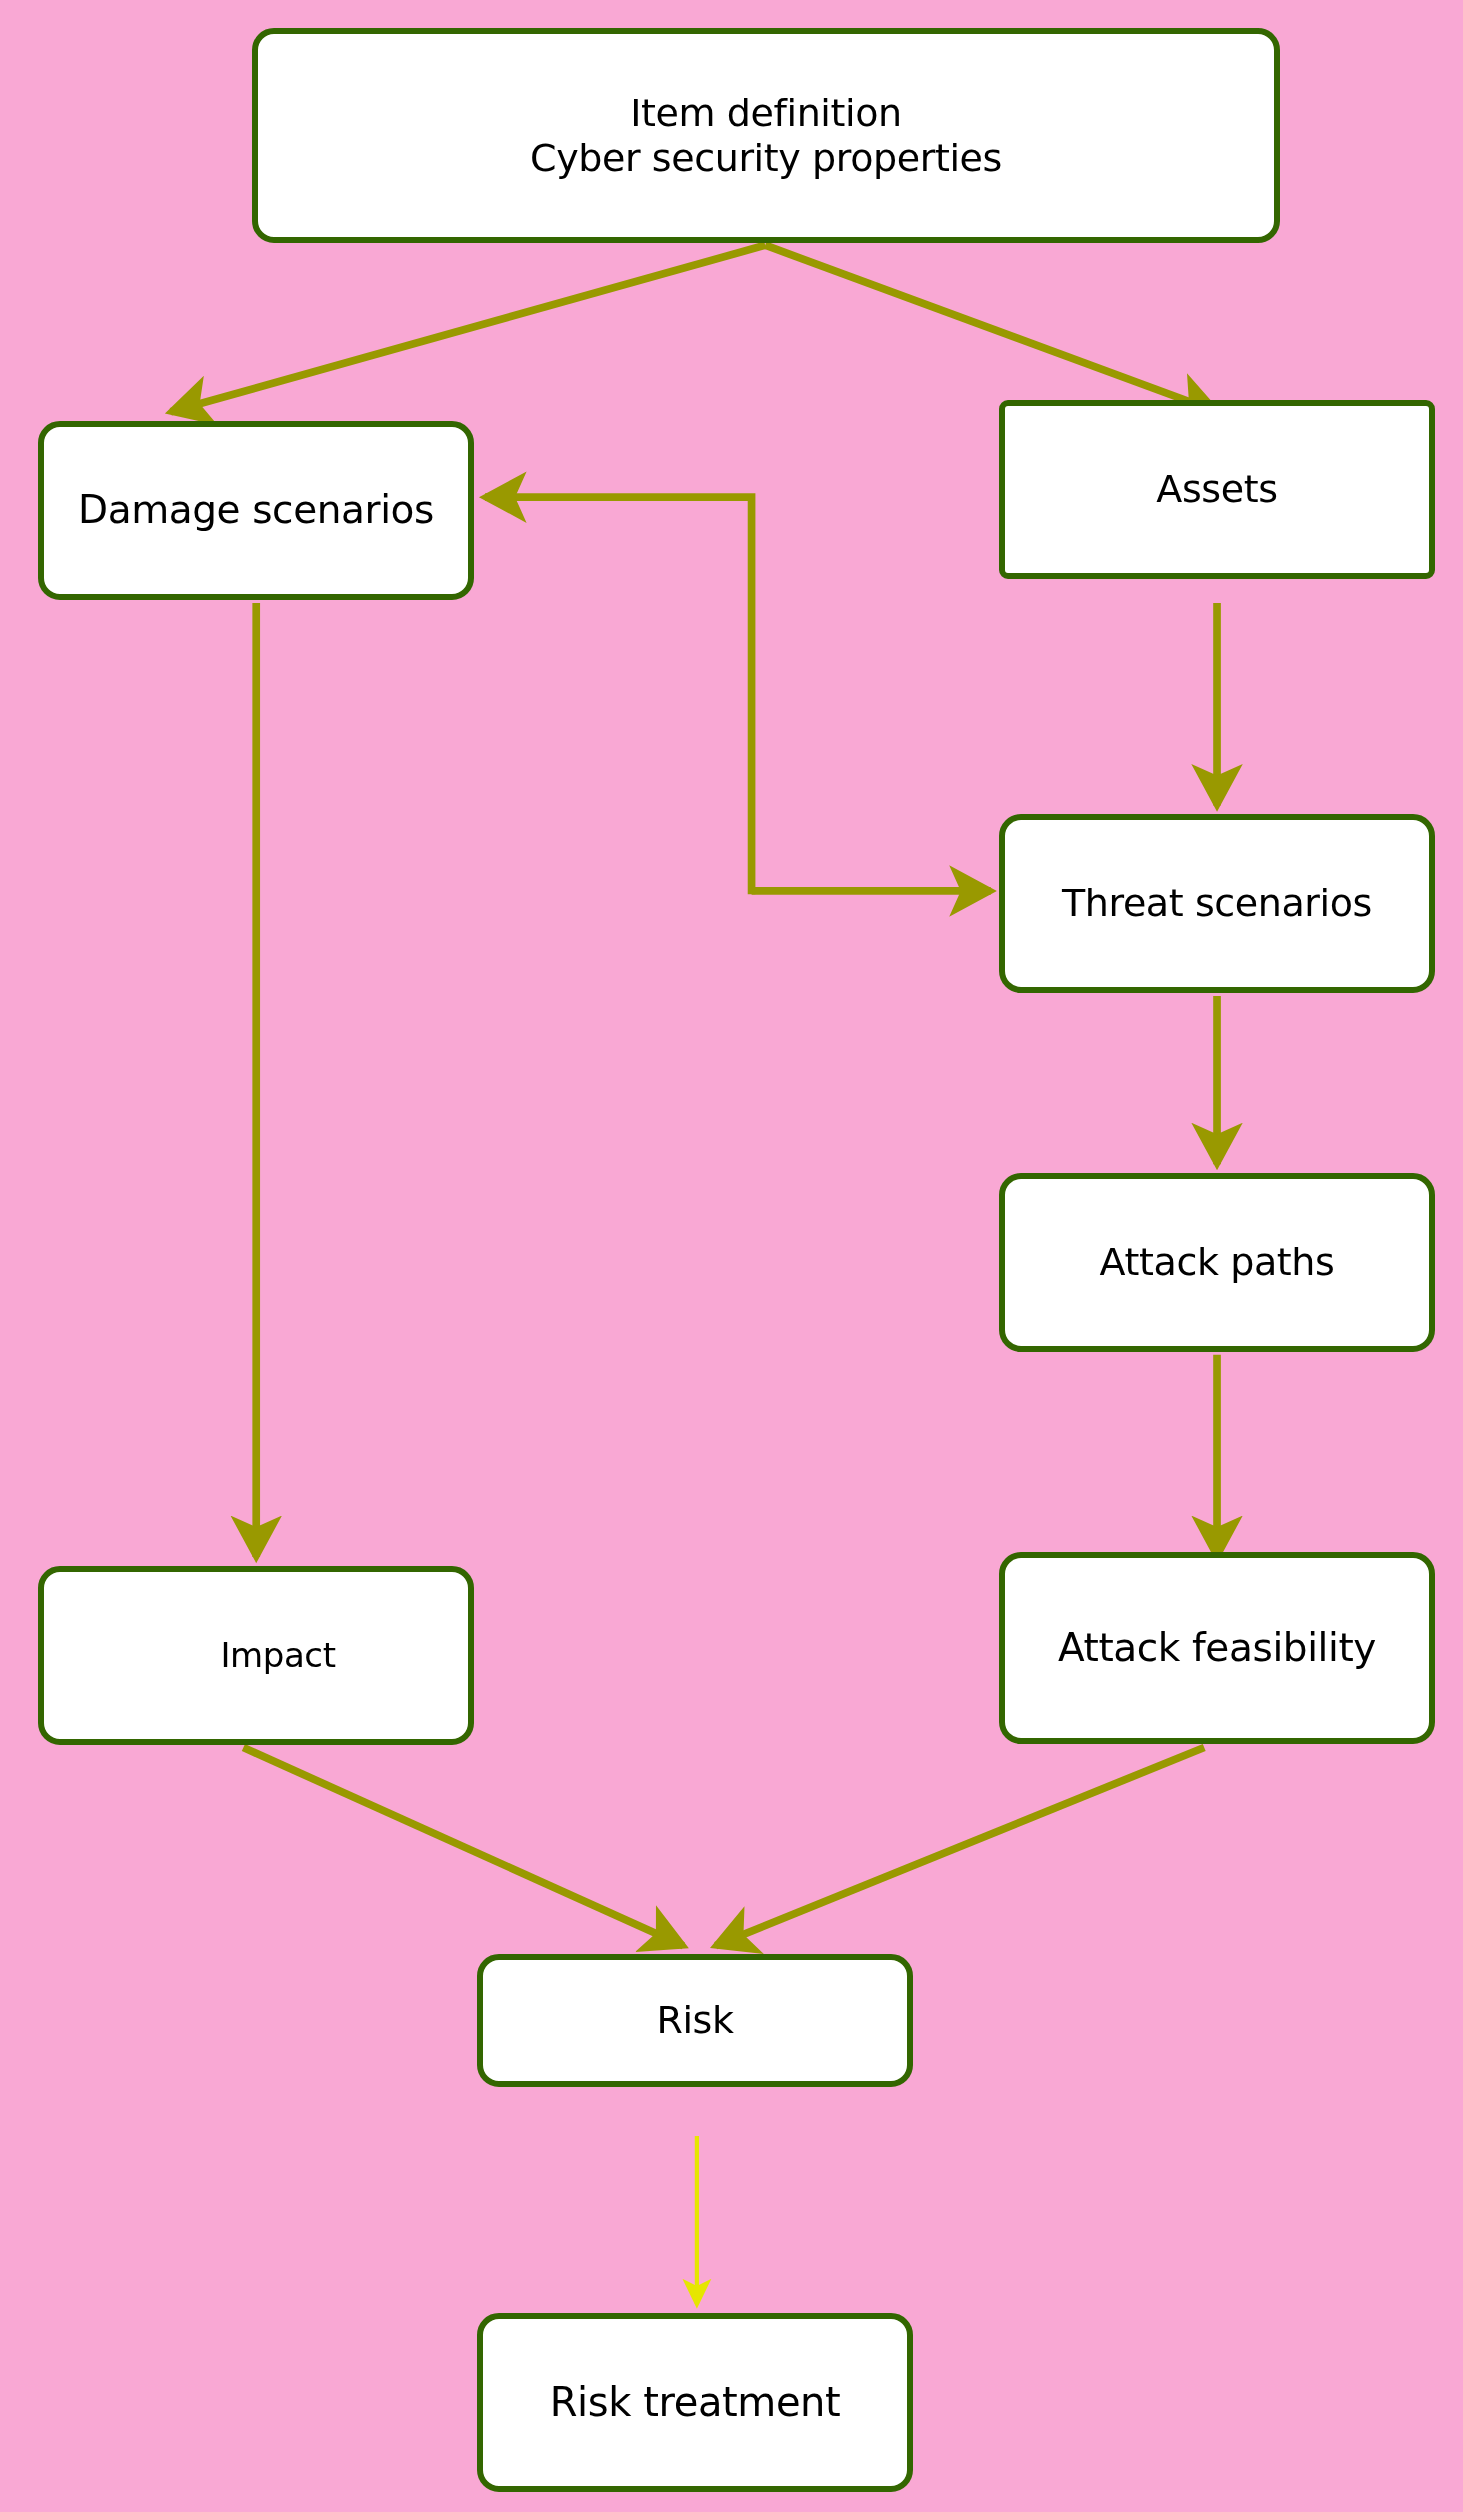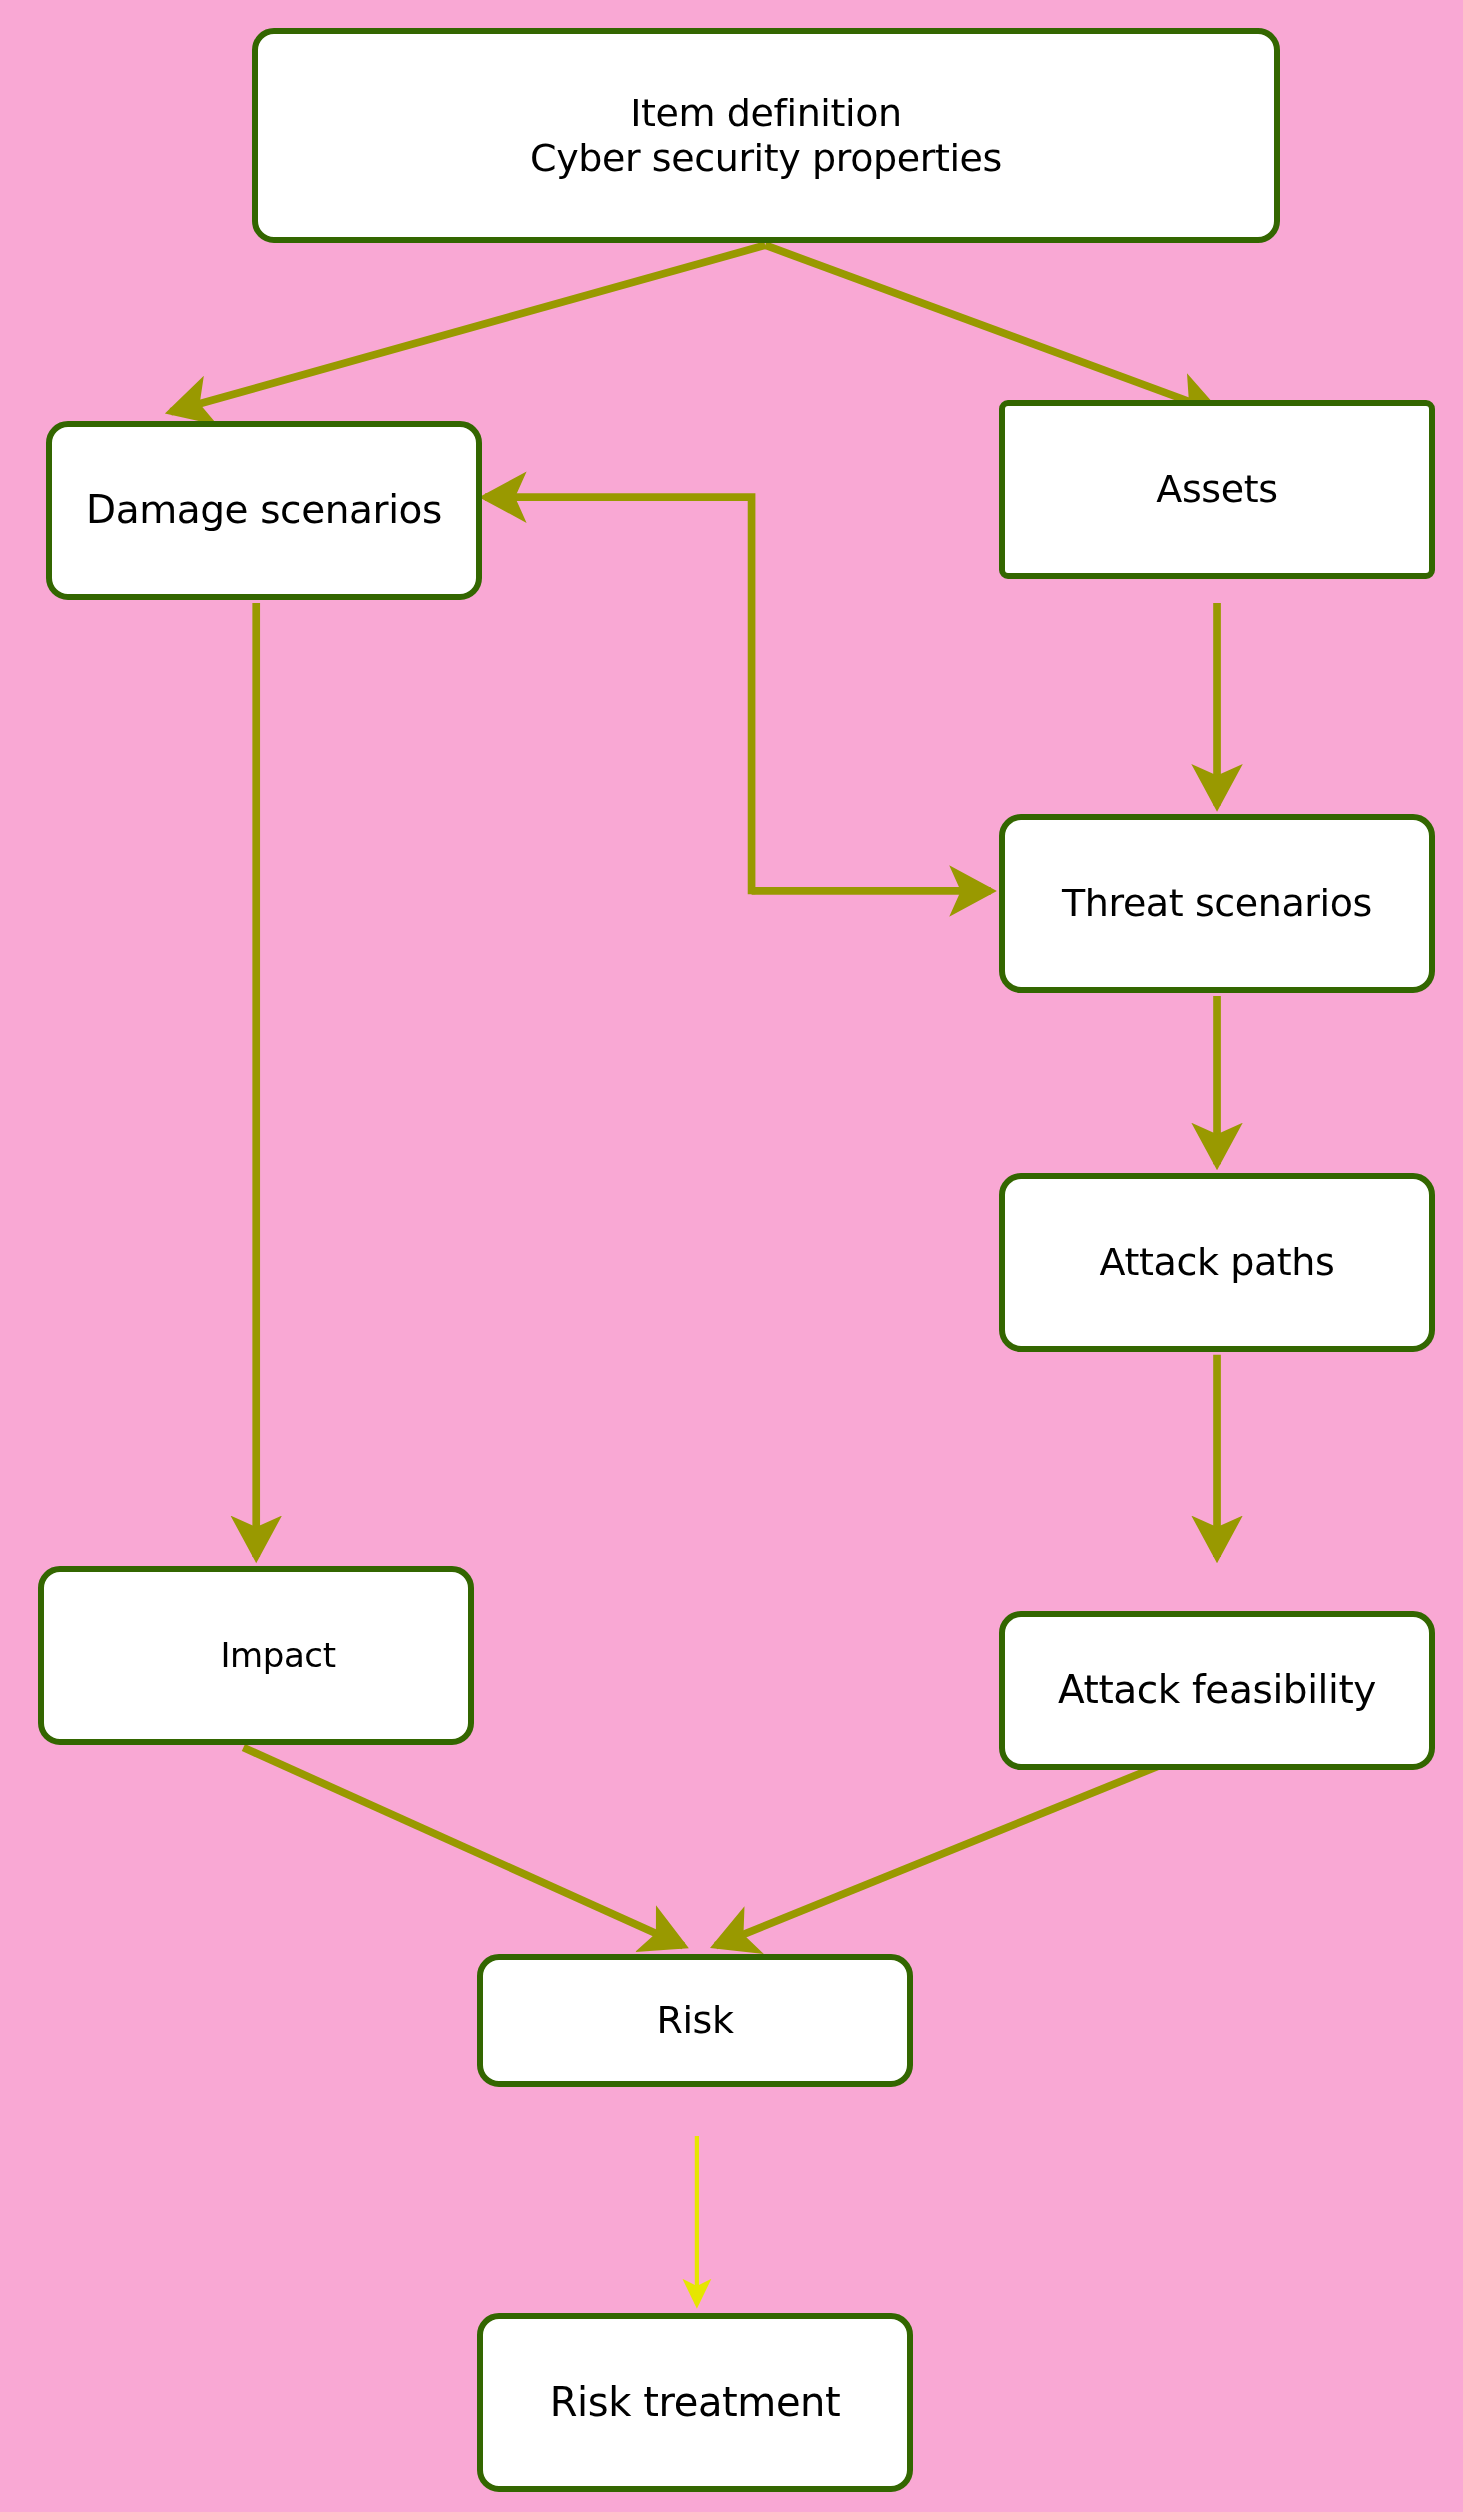--- a/index.html
+++ b/index.html
@@ -34,26 +34,26 @@
     color:#000000;
     font-family:"DejaVu Sans", sans-serif;
     font-weight:400;
     line-height:1.18;
     letter-spacing:-0.4px;
     white-space:pre-line;
     padding:0 5.1px;
   }
   
   #n-item        { left:252px;  top:28px;   width:1028px; height:215px; }
-  #n-damage      { left:38px;   top:421px;  width:436px;  height:179px;margin-left:8px; }
+  #n-damage      { left:38px;   top:421px;  width:436px;  height:179px; }
   #n-assets      { left:999px; top:400px;  width:436px;  height:179px;border-radius:9px; }
   #n-threat      { left:999px; top:814px;  width:436px;  height:179px; }
   #n-paths       { left:999px; top:1173px; width:436px;  height:179px;border-radius:22px; }
   #n-impact      { left:38px;   top:1566px; width:436px;  height:179px; }
-  #n-feas        { left:999px; top:1611px; width:436px;  height:159px; }
+  #n-feas        { left:999px; top:1552px; width:436px;  height:192px; }
   #n-risk        { left:477px;  top:1954px; width:436px;  height:133px; }
   #n-treat       { left:477px;  top:2313px; width:436px;  height:179px; }
 
   #n-item   .label{ font-size:38px; }
   #n-damage .label{ font-size:39px; }
   #n-assets .label{ font-size:38px; }
   #n-threat .label{ font-size:38px; }
   #n-paths  .label{ font-size:38px; }
   #n-impact .label{ font-size:34px;margin-left:44px; }
   #n-feas   .label{ font-size:39px; }

